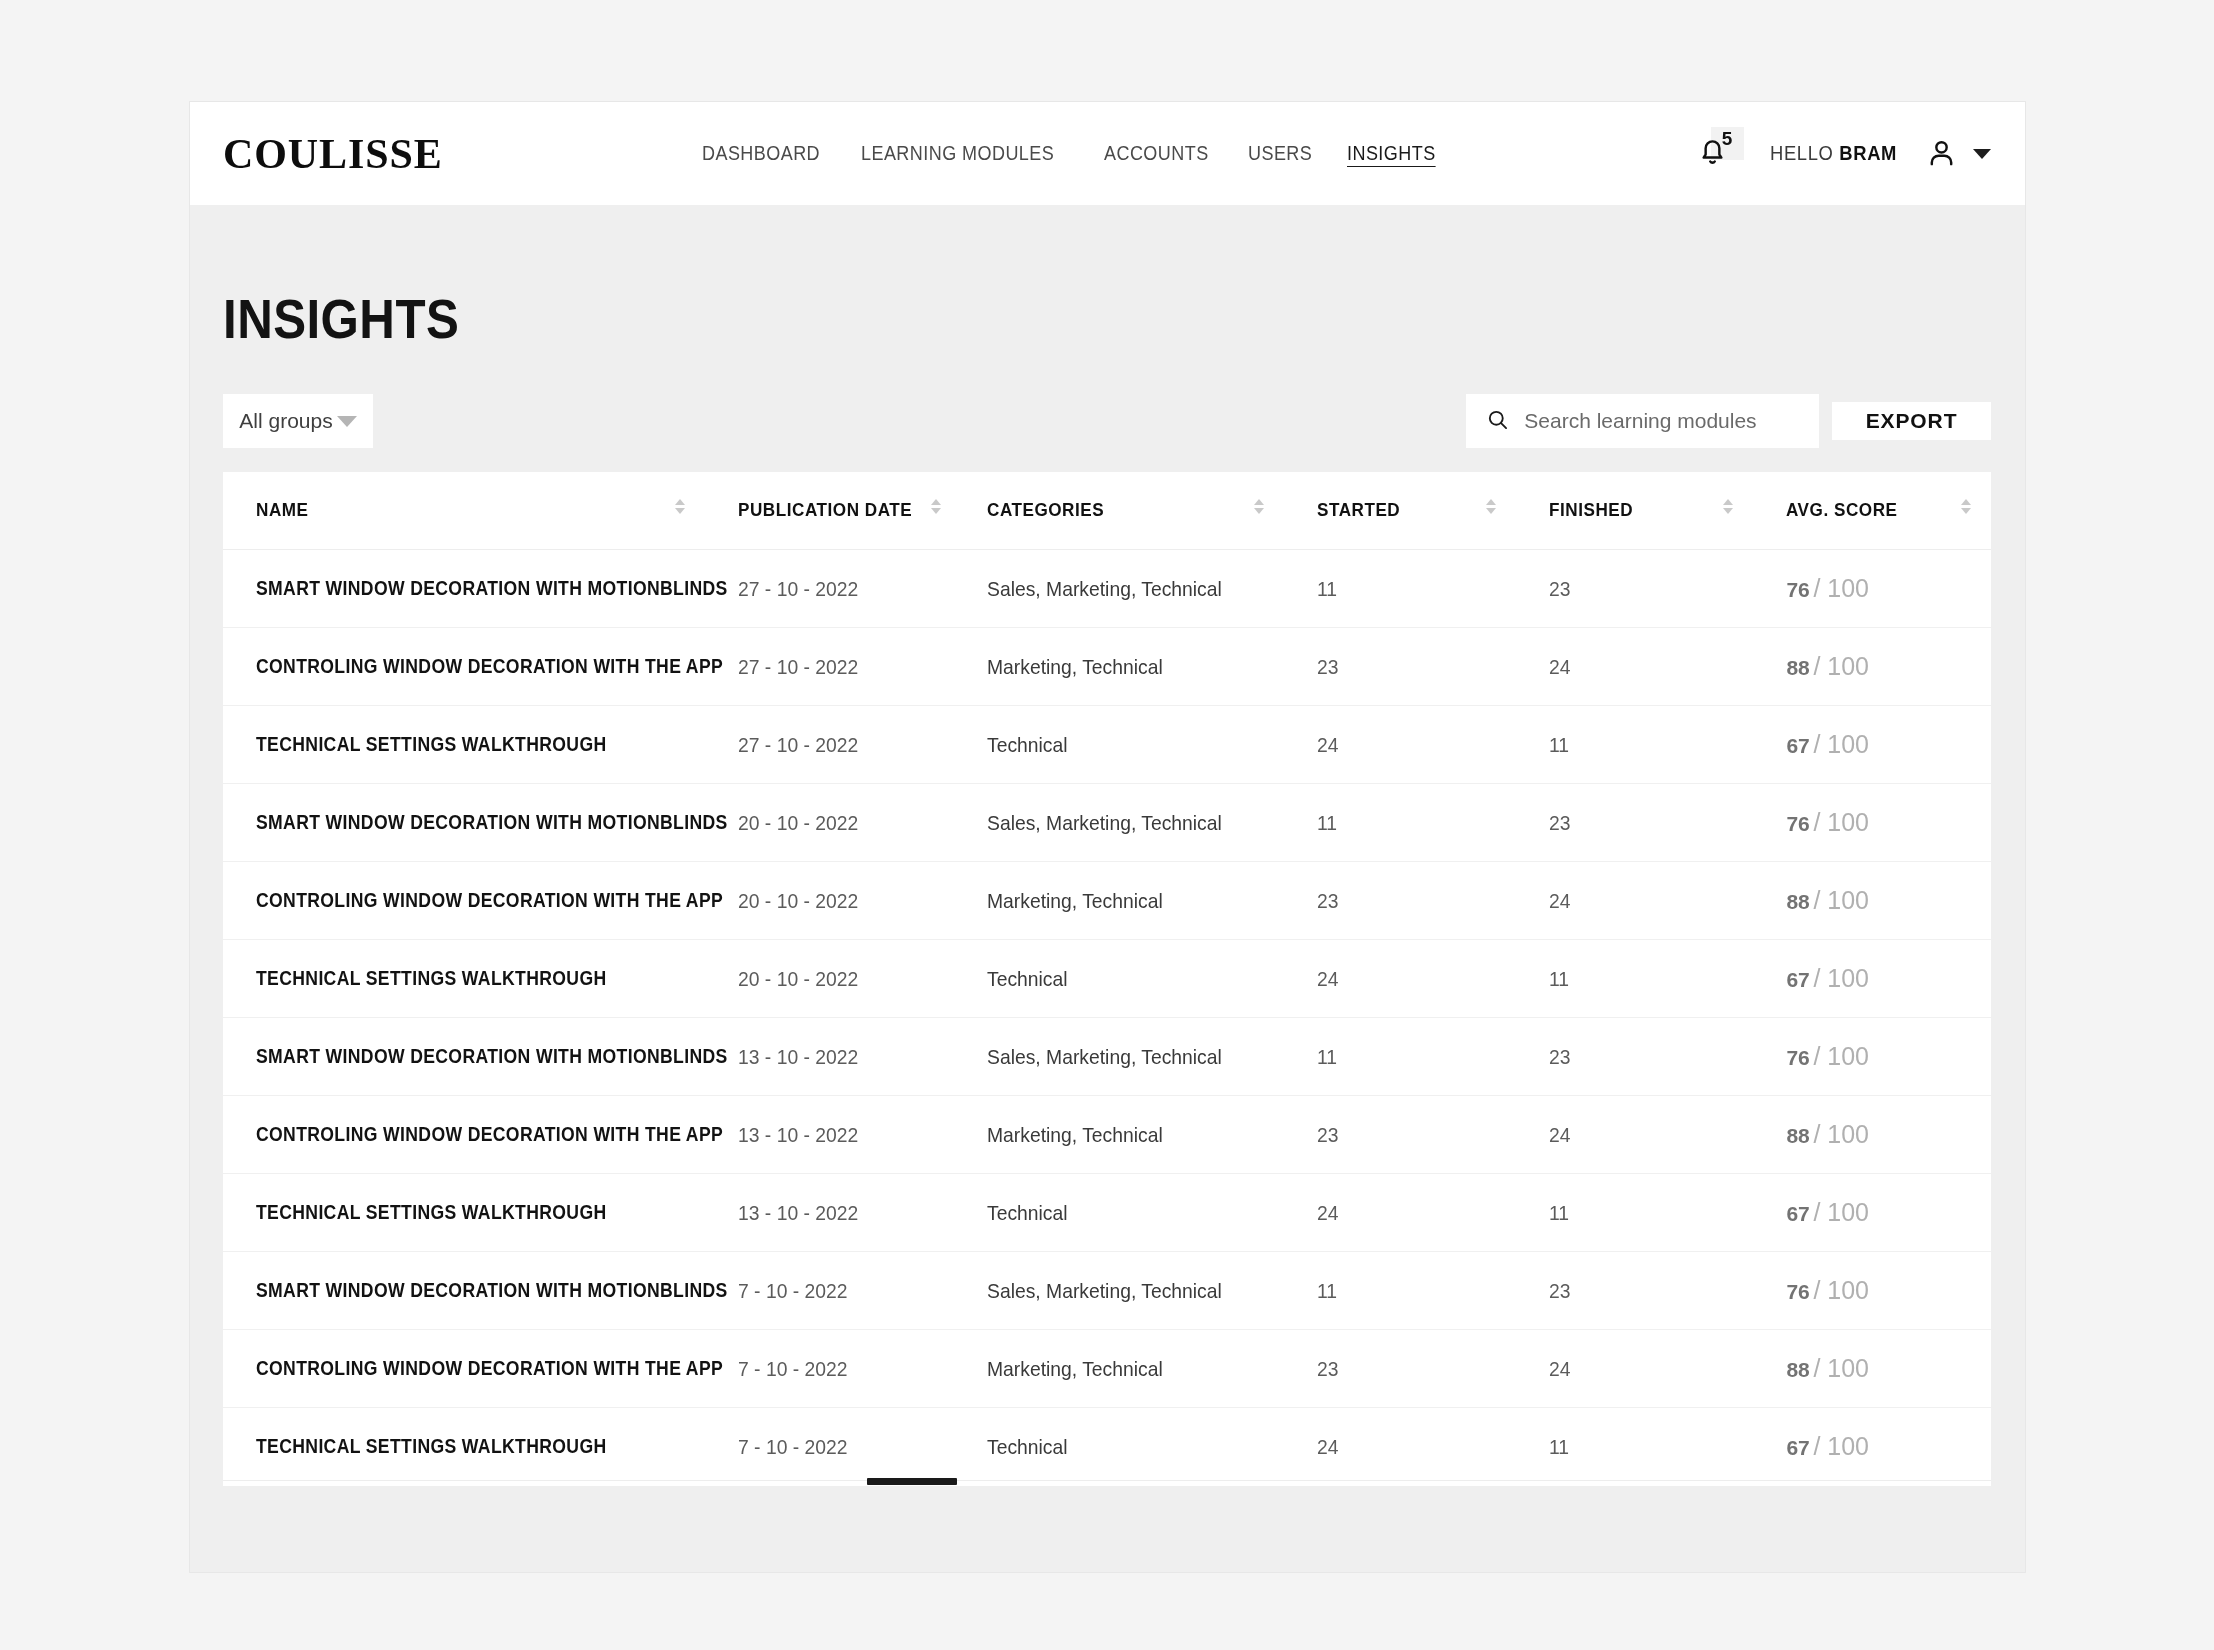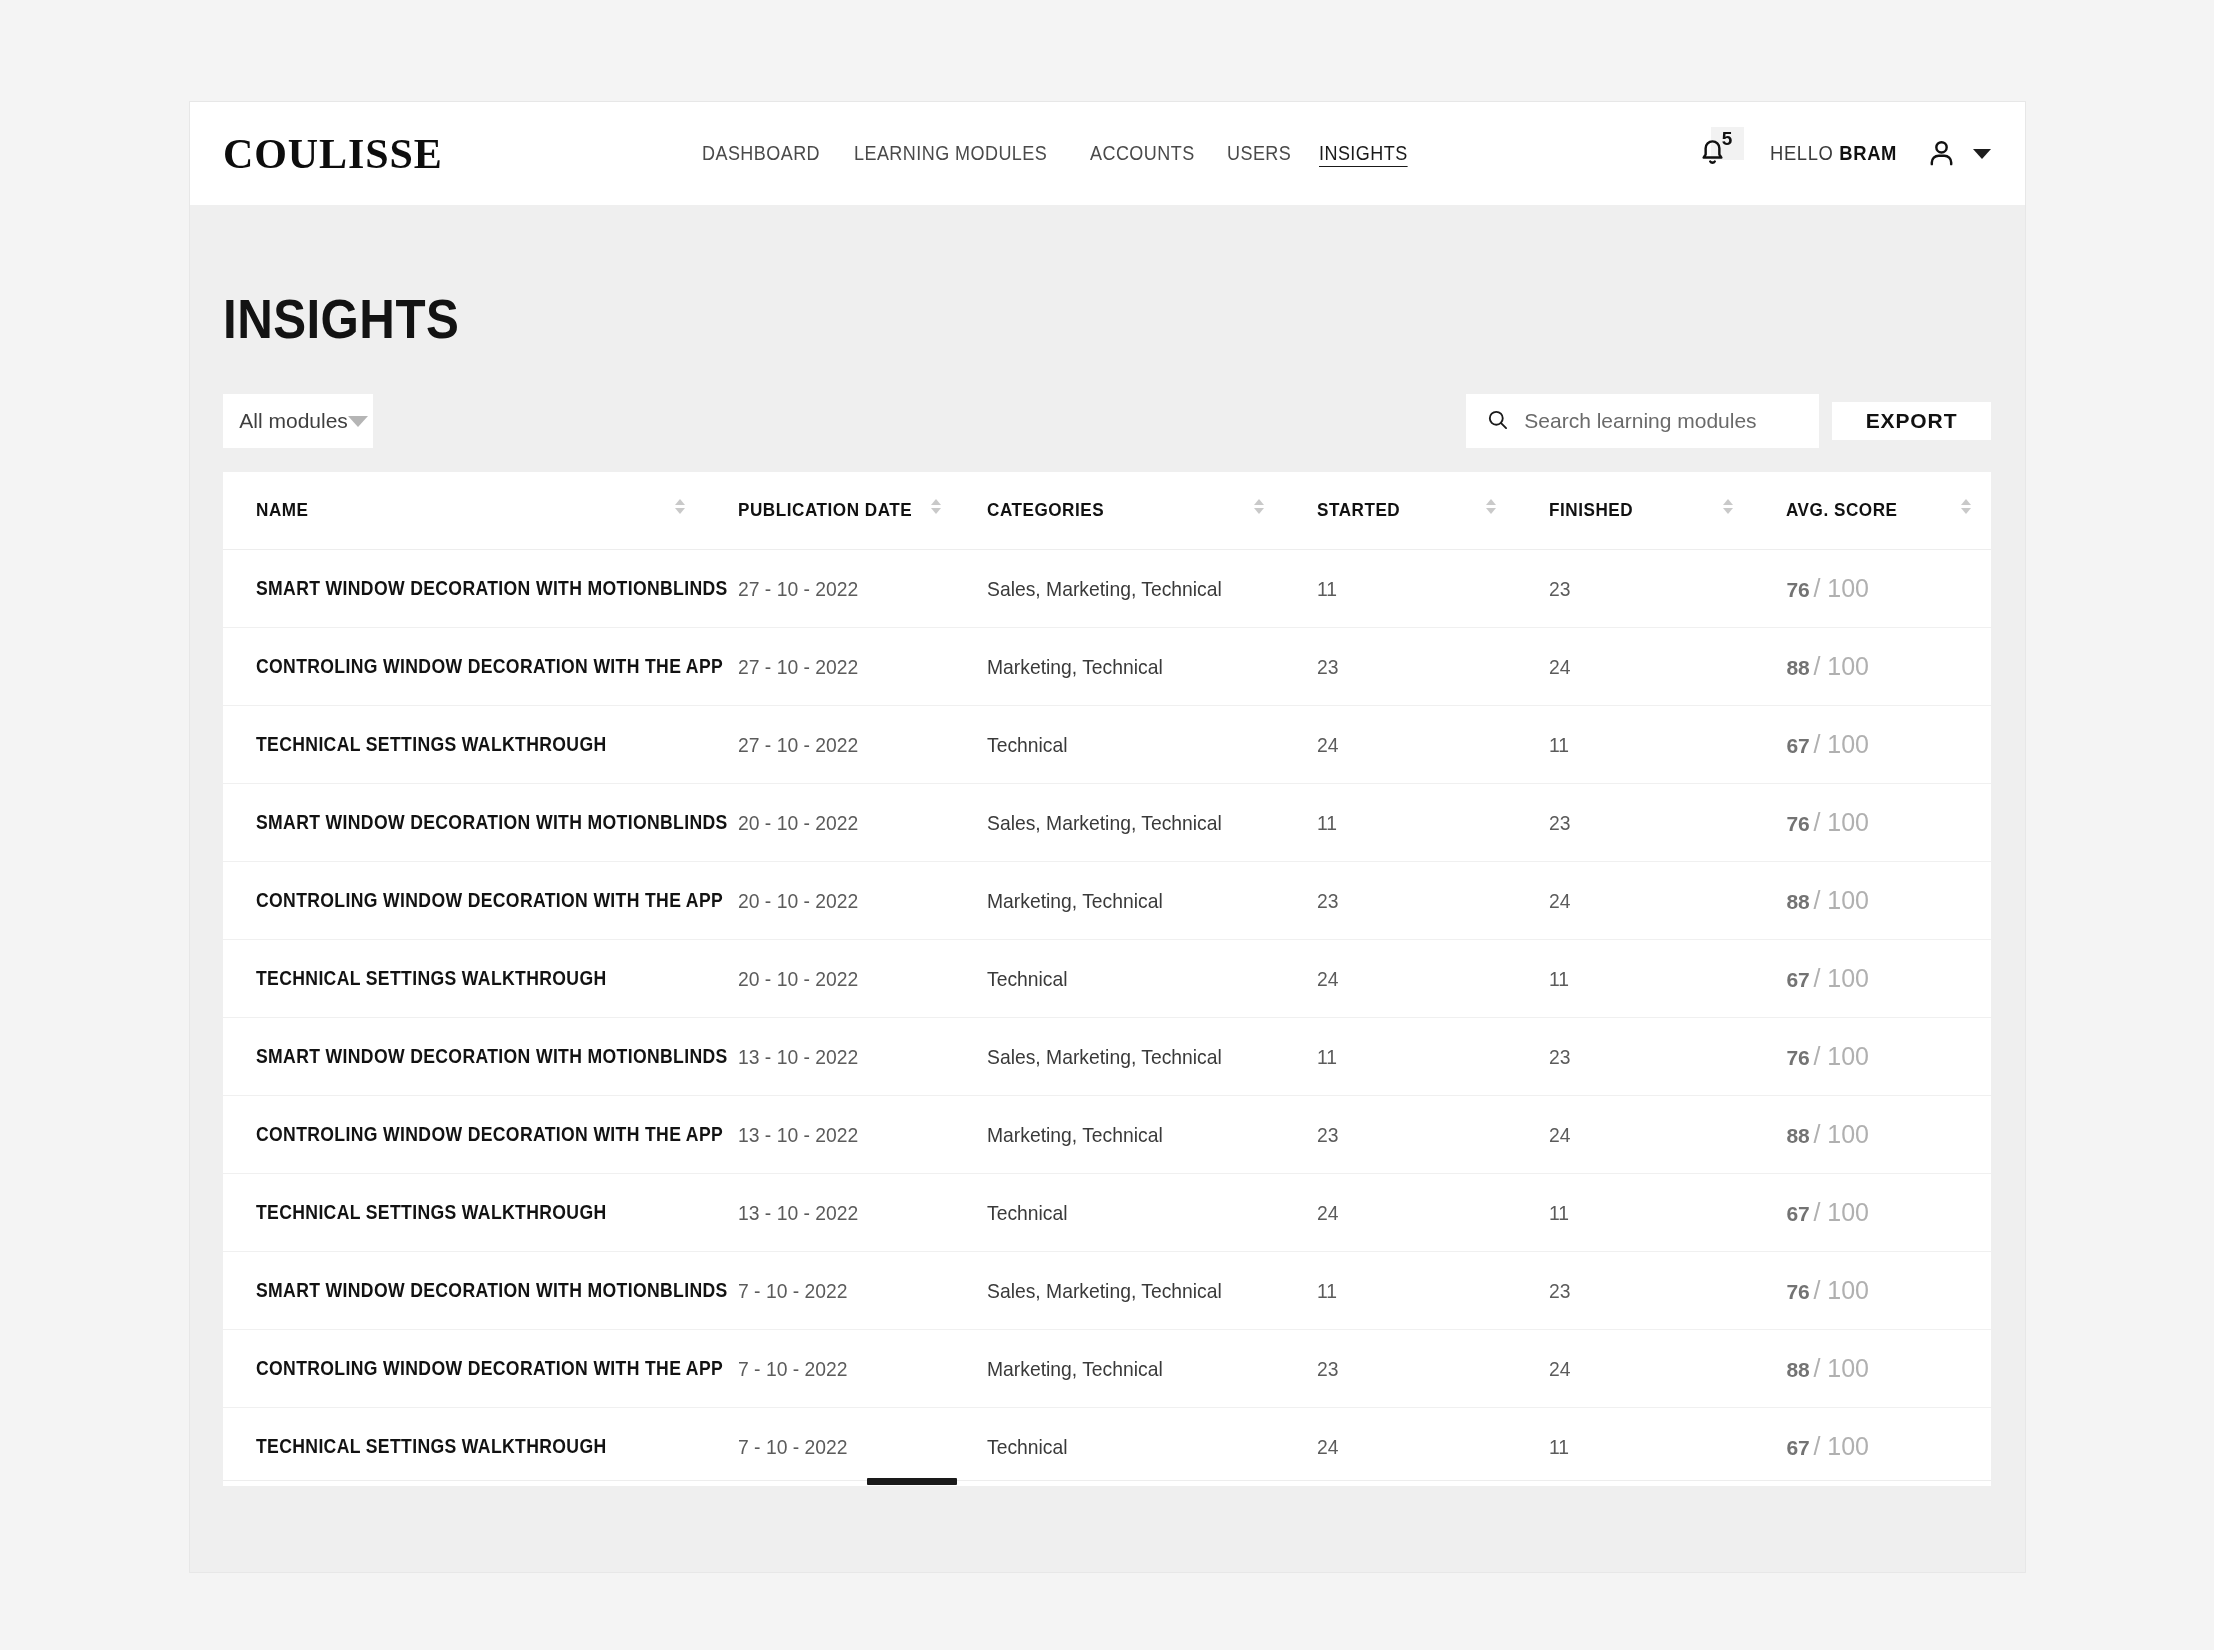--- a/index.html
+++ b/index.html
@@ -39,21 +39,21 @@
     font-size: 42px;
     letter-spacing: 0.9px;
     color: #0d0d0d;
     line-height: 1;
     white-space: nowrap;
   }
 
   .main-nav {
     display: flex;
     align-items: center;
-    gap: 21px;
+    gap: 28px;
     margin-left: 259px;
   }
 
   .nav-link {
     font-family: "Liberation Sans Narrow", "Liberation Sans", sans-serif;
     font-size: 20px;
     letter-spacing: 0.5px;
     color: #4a4a4a;
     text-decoration: none;
     white-space: nowrap;
@@ -412,21 +412,21 @@
     </div>
   </header>
 
   <div class="page-body">
 
     <h1 class="page-title">INSIGHTS</h1>
 
     <div class="toolbar">
 
       <div class="select-box">
-        <span class="select-label">All modules</span>
+        <span class="select-label">All groups</span>
         <span class="select-caret"></span>
       </div>
 
       <div class="toolbar-right">
         <div class="search-box">
           <span>
             <svg width="23.5" height="23.5" viewBox="0 0 24 24" fill="none" stroke="#1a1a1a" stroke-width="1.9" stroke-linecap="round">
               <circle cx="10.5" cy="10.5" r="6.6"></circle>
               <line x1="15.4" y1="15.4" x2="20.5" y2="20.5"></line>
             </svg>

